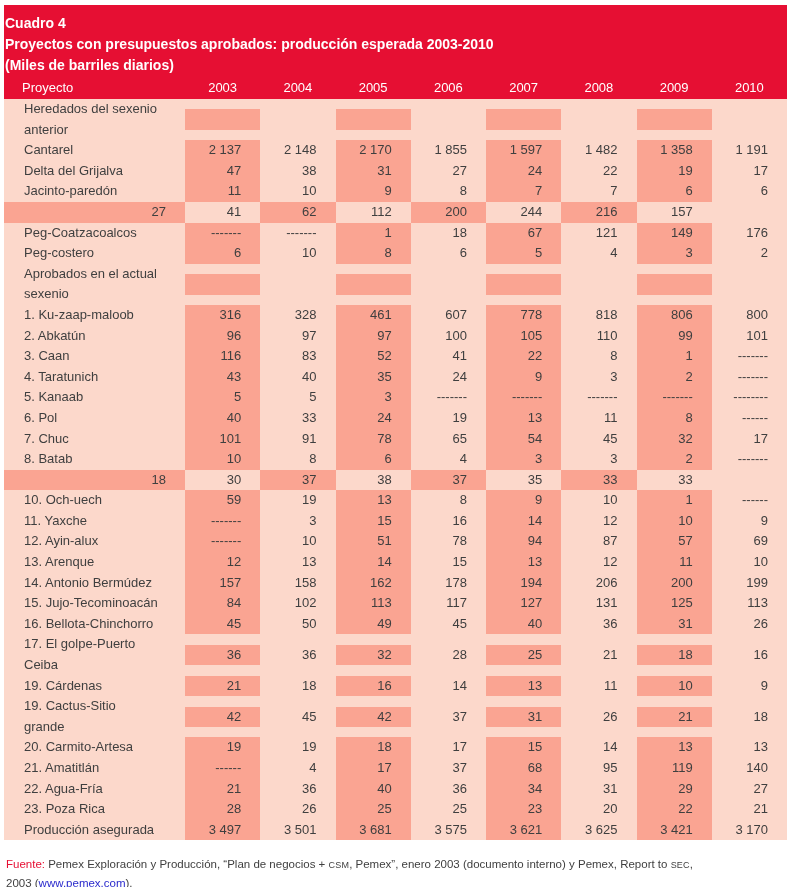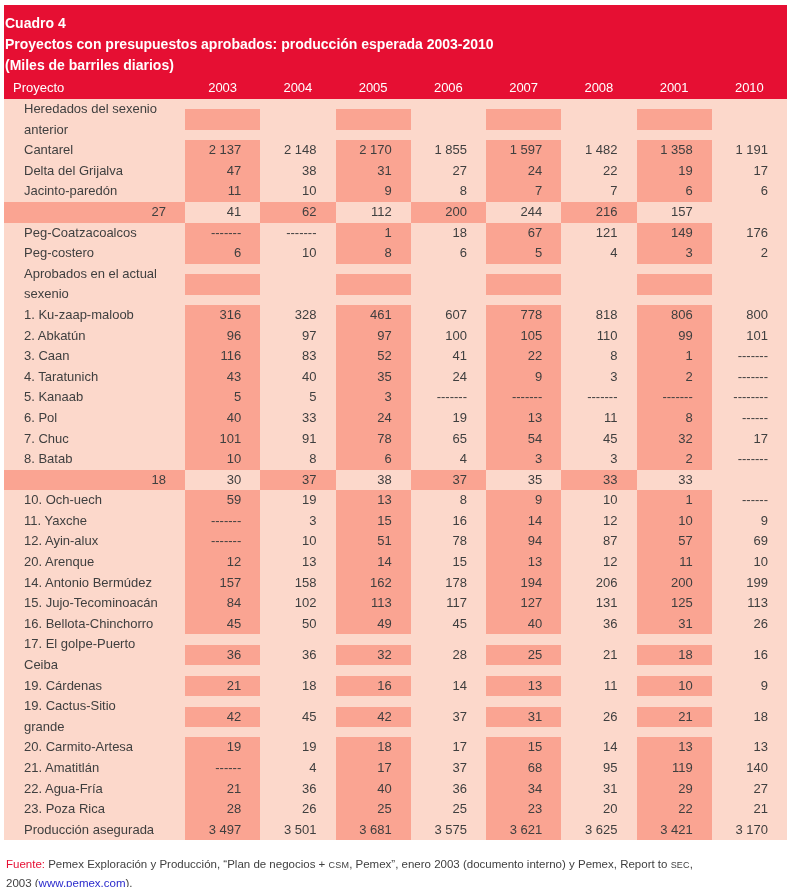--- a/index.html
+++ b/index.html
@@ -14,21 +14,21 @@
   
   .thead { background: var(--accent-red, #e60f33); color: #fff; padding-top: 8px; }
   .t-label, .t-title, .t-sub {
     font-weight: bold; font-size: 14px; line-height: 21px; padding-left: 1px;
   }
   .cols {
     display: grid; grid-template-columns: 181px repeat(8, 1fr);
     font-size: 13px; line-height: 23px; font-weight: normal;
   }
   .hcell { white-space: nowrap; }
-  .hlabel { text-align: left; padding-left: 9px; }
+  .hlabel { text-align: left; padding-left: 18px; }
   .hyear  { text-align: center; }
 
   
   .tbody { font-size: 13px; }
   .row {
     display: grid; grid-template-columns: 181px repeat(8, 1fr);
     align-items: center; background: var(--stripe-light, #fcd8cb);
   }
   .cell { line-height: 20.6px; min-height: 20.6px; }
   .label { padding-left: 20px; white-space: pre-line; }
@@ -55,21 +55,21 @@
       <div class="t-title">Proyectos con presupuestos aprobados: producción esperada 2003-2010</div>
       <div class="t-sub">(Miles de barriles diarios)</div>
       <div class="cols" id="col-headers">
           <div class="hcell hlabel">Proyecto</div>
           <div class="hcell hyear">2003</div>
           <div class="hcell hyear">2004</div>
           <div class="hcell hyear">2005</div>
           <div class="hcell hyear">2006</div>
           <div class="hcell hyear">2007</div>
           <div class="hcell hyear">2008</div>
-          <div class="hcell hyear">2001</div>
+          <div class="hcell hyear">2009</div>
           <div class="hcell hyear">2010</div>
         </div>
     </div>
     <div class="tbody" id="tbody">
         <div class="row section-row">
           <div class="cell label">Heredados del sexenio
 anterior</div>
           <div class="cell val dark"></div>
           <div class="cell val light"></div>
           <div class="cell val dark"></div>
@@ -281,21 +281,21 @@
           <div class="cell val dark">-------</div>
           <div class="cell val light">10</div>
           <div class="cell val dark">51</div>
           <div class="cell val light">78</div>
           <div class="cell val dark">94</div>
           <div class="cell val light">87</div>
           <div class="cell val dark">57</div>
           <div class="cell val light">69</div>
         </div>
         <div class="row">
-          <div class="cell label">20. Arenque</div>
+          <div class="cell label">13. Arenque</div>
           <div class="cell val dark">12</div>
           <div class="cell val light">13</div>
           <div class="cell val dark">14</div>
           <div class="cell val light">15</div>
           <div class="cell val dark">13</div>
           <div class="cell val light">12</div>
           <div class="cell val dark">11</div>
           <div class="cell val light">10</div>
         </div>
         <div class="row">

